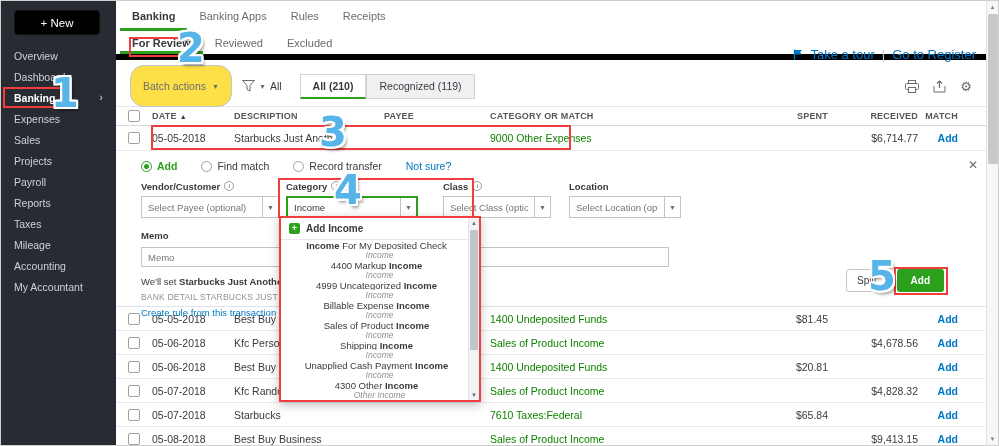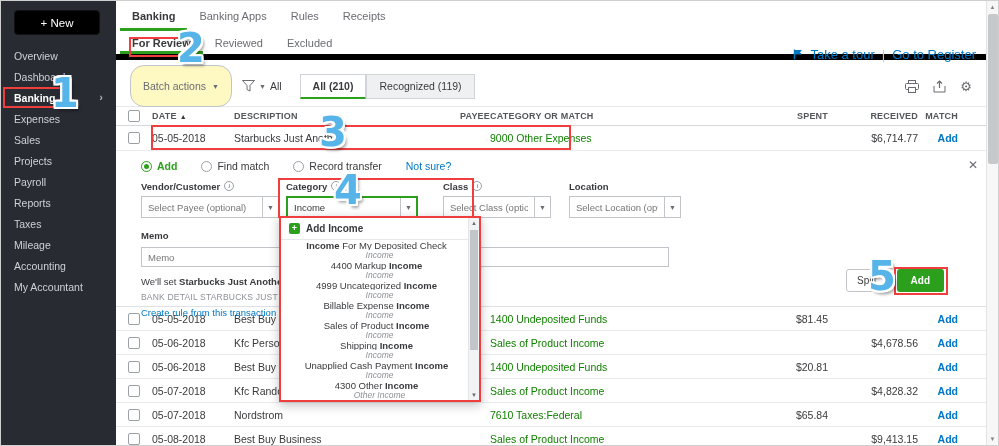--- a/index.html
+++ b/index.html
@@ -20,41 +20,41 @@
   .nav-tab{padding:0 12px;font-size:11px;color:#6b6c72;display:flex;align-items:center;cursor:pointer;}
   .nav-tab.active{color:#393a3d;font-weight:bold;box-shadow:inset 0 -3px 0 #2ca01c;}
   .subnav{position:relative;display:flex;height:29px;border-bottom:6px solid #000000;padding-left:4px;}
   .sub-tab{padding:0 12px;font-size:11px;color:#6b6c72;display:flex;align-items:center;cursor:pointer;}
   .sub-tab.active{color:#393a3d;font-weight:bold;box-shadow:inset 0 -3px 0 #2ca01c;}
   .subnav-links{position:absolute;right:12px;top:12px;height:100%;display:flex;align-items:center;gap:7px;font-size:13px;}
   .link{color:#0077c5;cursor:pointer;}
   .sep{color:#c8cbd0;}
 
   .toolbar{position:relative;display:flex;align-items:center;height:28px;margin:12px 14px 0;gap:10px;}
-  .batch-btn{display:flex;align-items:center;gap:6px;border:1px solid #c1c4c9;border-radius:14px;background:#fef9c3;color:#6b6c72;font-size:10.5px;padding:14px 12px;cursor:pointer;font-family:inherit;}
+  .batch-btn{display:flex;align-items:center;gap:6px;border:1px solid #c1c4c9;border-radius:14px;background:#fde047;color:#6b6c72;font-size:10.5px;padding:14px 12px;cursor:pointer;font-family:inherit;}
   .caret{font-size:7px;color:#6b6c72;line-height:1;}
   .filter-wrap{display:flex;align-items:center;gap:4px;cursor:pointer;}
   .all-label{font-size:10.5px;color:#393a3d;}
   .view-tabs{display:flex;margin-left:8px;}
   .view-tab{padding:5px 12px;font-size:10.5px;border:1px solid #d0d3d8;color:#393a3d;background:#eef0f2;cursor:pointer;}
   .view-tab.active{background:#fff;font-weight:bold;border-bottom:2px solid #2ca01c;}
   .toolbar-icons{position:absolute;right:2px;display:flex;gap:14px;align-items:center;color:#6b6c72;}
   .gear{font-size:13px;line-height:1;cursor:pointer;color:#6b6c72;}
   .ticon{cursor:pointer;display:flex;}
 
   
   .table{margin-top:6px;}
   .thead{display:flex;align-items:center;height:20px;border-top:1px solid #e6e8ea;border-bottom:1px solid #d5d8db;font-size:9px;font-weight:bold;color:#55565a;letter-spacing:.2px;}
   .trow{display:flex;align-items:center;height:24px;border-bottom:1px solid #e9ebee;font-size:10.5px;color:#393a3d;background:#fff;}
   .first-row{height:25px;}
   .c-check{width:36px;display:flex;justify-content:center;}
   .cb{width:12px;height:12px;border:1px solid #9ba0a6;border-radius:2px;background:#fff;cursor:pointer;}
   .c-date{width:82px;}
   .c-desc{width:150px;overflow:hidden;white-space:nowrap;}
-  .c-payee{width:106px;overflow:hidden;white-space:nowrap;text-align:right;}
+  .c-payee{width:106px;overflow:hidden;white-space:nowrap;}
   .c-cat{width:168px;overflow:hidden;white-space:nowrap;}
   .c-spent{flex:1;text-align:right;padding-right:6px;}
   .c-received{width:90px;text-align:right;padding-right:6px;}
   .c-action{width:64px;text-align:right;padding-right:30px;}
   .cat-link{color:#108000;cursor:pointer;}
   .add-link{color:#0077c5;font-weight:bold;cursor:pointer;}
   .sort{font-size:7px;margin-left:3px;color:#393a3d;}
 
   
   .expand{position:relative;height:156px;border-bottom:1px solid #dfe1e4;background:#fff;padding:8px 14px 10px 25px;}
@@ -423,21 +423,21 @@
             <span class="c-cat cat-link">Sales of Product Income</span>
             <span class="c-spent"></span>
             <span class="c-received">$4,828.32</span>
             <span class="c-action add-link">Add</span>
           </div>
           <div class="trow">
             <span class="c-check">
               <span class="cb"></span>
             </span>
             <span class="c-date">05-07-2018</span>
-            <span class="c-desc">Nordstrom</span>
+            <span class="c-desc">Starbucks</span>
             <span class="c-payee"></span>
             <span class="c-cat cat-link">7610 Taxes:Federal</span>
             <span class="c-spent">$65.84</span>
             <span class="c-received"></span>
             <span class="c-action add-link">Add</span>
           </div>
           <div class="trow">
             <span class="c-check">
               <span class="cb"></span>
             </span>

